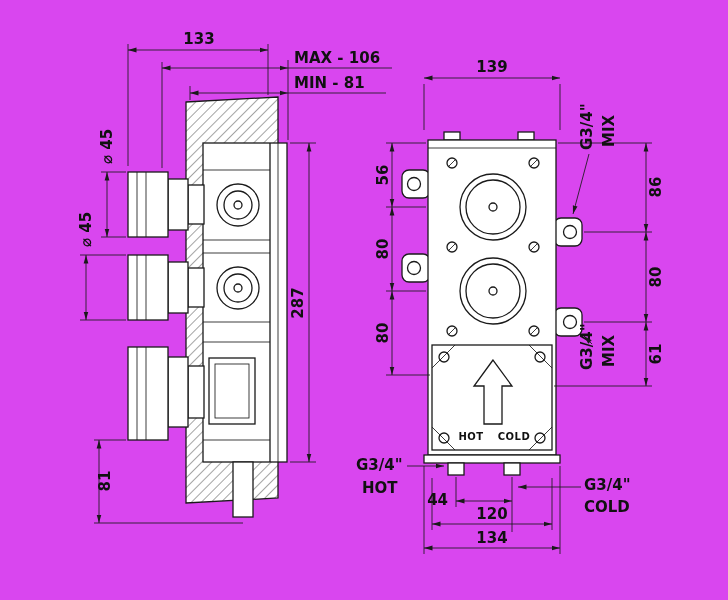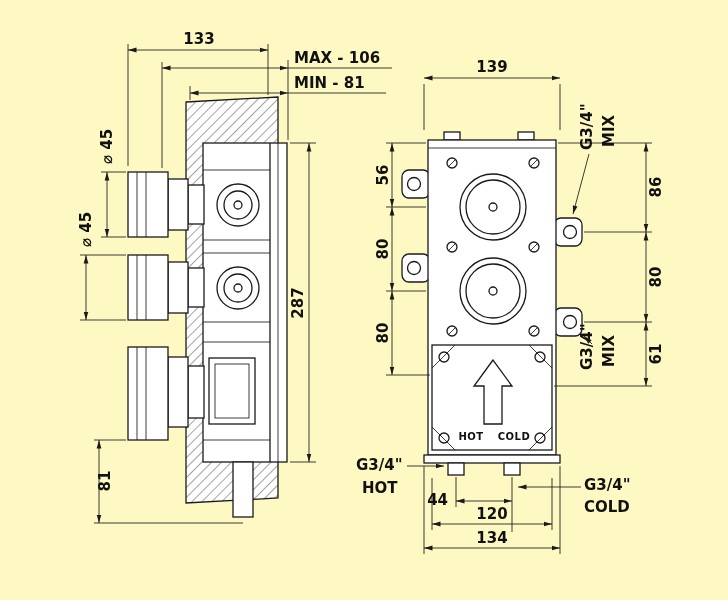--- a/index.html
+++ b/index.html
@@ -1,16 +1,16 @@
 <!DOCTYPE html>
 <html><head>
 <meta charset="utf-8">
 <style>
   html,body{margin:0;padding:0;background:#fff}
-  .canvas{width:728px;height:600px;background:#fef9c3;position:relative;overflow:hidden;
+  .canvas{width:728px;height:600px;background:#d946ef;position:relative;overflow:hidden;
           font-family:"DejaVu Sans","Liberation Sans",sans-serif}
   svg{display:block}
   svg text{font-family:"DejaVu Sans","Liberation Sans",sans-serif;font-size:15px;
            font-weight:600;fill:#111;stroke:none}
   svg text.small{font-size:10px;font-weight:700;letter-spacing:.5px}
   .ol{stroke:#1a1a1a;stroke-width:1.3;fill:none}
   .olw{stroke:#1a1a1a;stroke-width:1.3;fill:#fff}
   .t{stroke:#1a1a1a;stroke-width:.85;fill:none}
 </style>
 </head>

